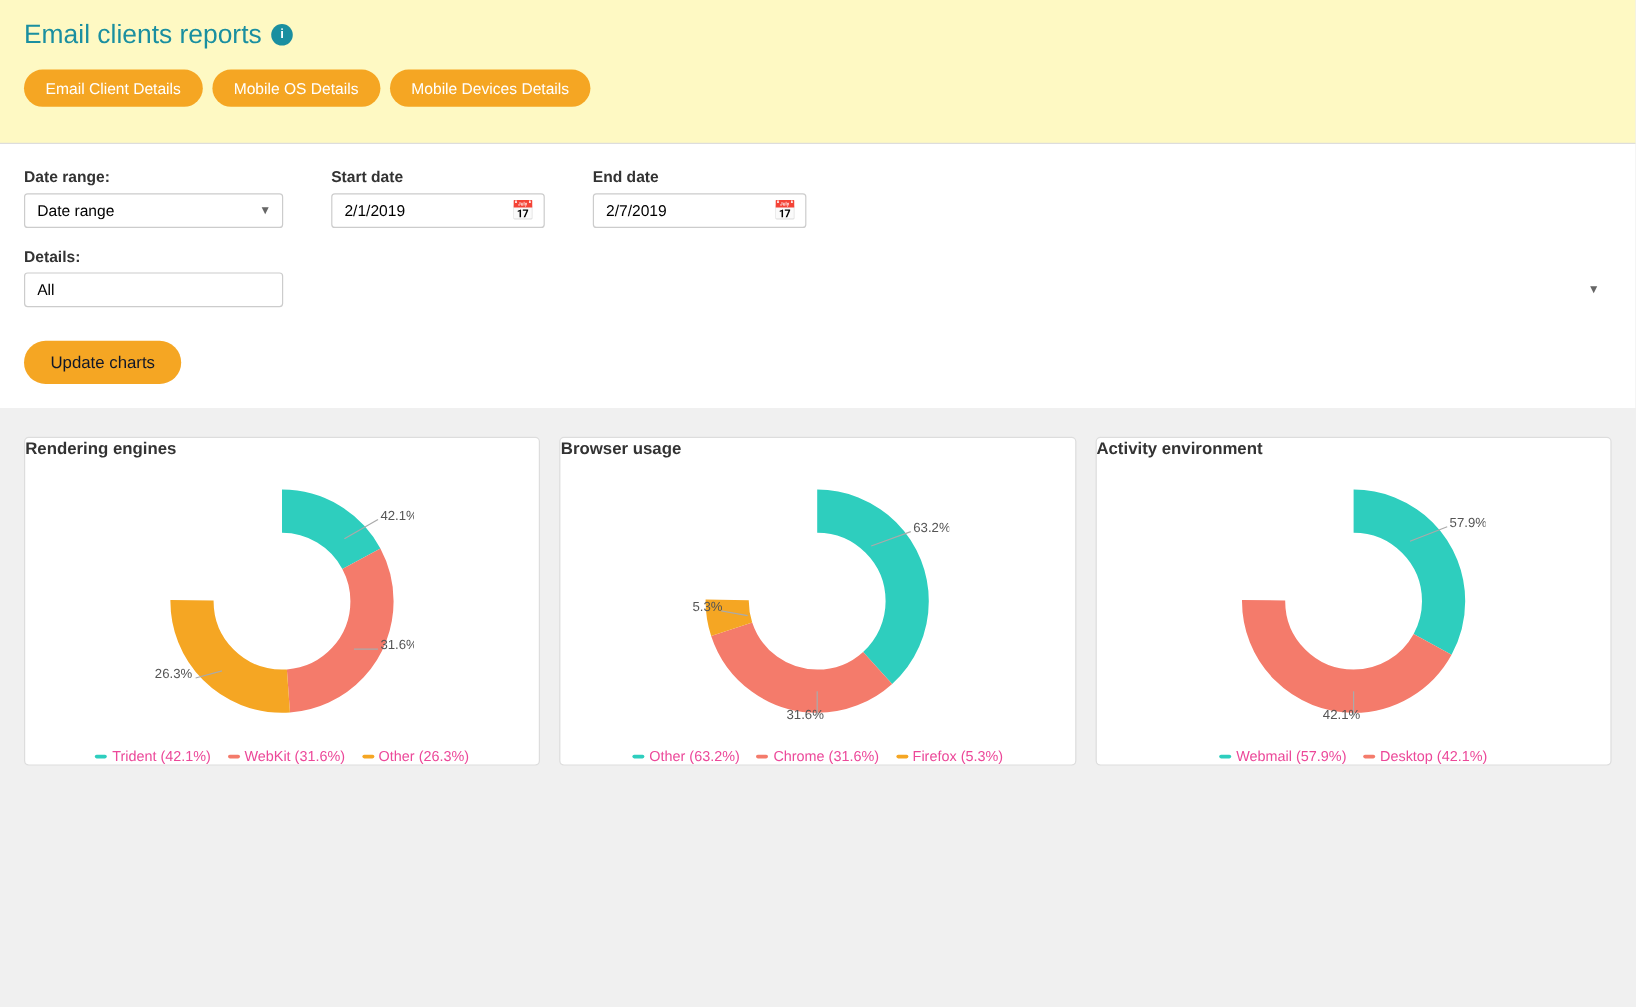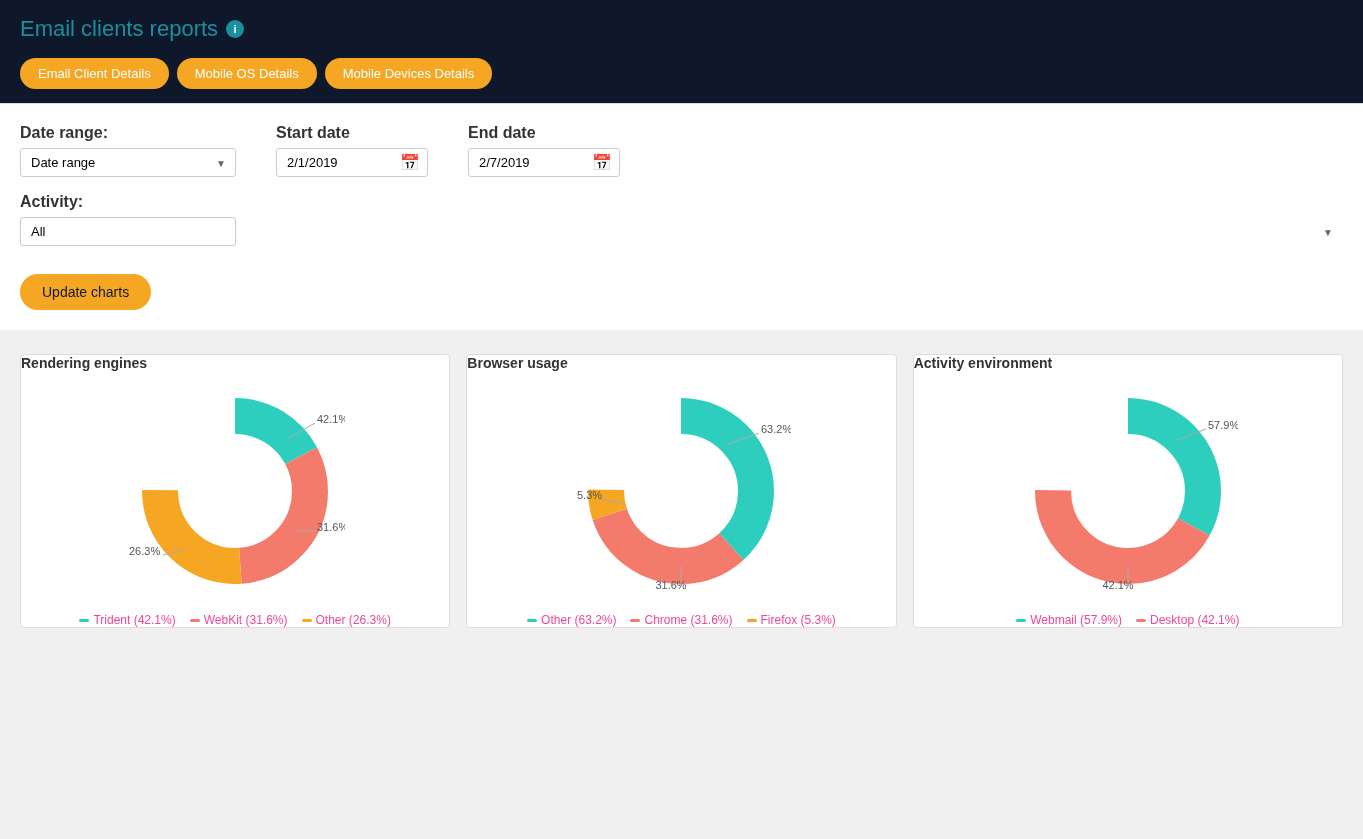--- a/index.html
+++ b/index.html
@@ -1,20 +1,20 @@
 <!DOCTYPE html>
 <html><head>
   <meta charset="utf-8">
   <style>
     * { box-sizing: border-box; margin: 0; padding: 0; }
     body { font-family: Arial, sans-serif; background: #f0f0f0; font-size: 13px; color: #333; }
 
     .top-bar {
-      background: #0f172a;
-      padding: 16px 20px 0 20px;
+      background: #fef9c3;
+      padding: 16px 20px 16px 20px;
       border-bottom: 1px solid #ddd;
     }
 
     .page-title {
       font-size: 22px;
       color: #1a8fa0;
       font-weight: 400;
       margin-bottom: 16px;
       display: flex;
       align-items: center;
@@ -66,21 +66,21 @@
     }
 
     .filter-group {
       display: flex;
       flex-direction: column;
       gap: 6px;
     }
 
     .filter-label {
       font-weight: bold;
-      font-size: 16px;
+      font-size: 13px;
       color: #333;
     }
 
     .filter-select, .filter-input {
       border: 1px solid #ccc;
       border-radius: 3px;
       padding: 6px 10px;
       font-size: 13px;
       background: #fff;
       appearance: none;
@@ -110,21 +110,21 @@
       display: inline-flex;
       align-items: center;
     }
 
     .date-input {
       border: 1px solid #ccc;
       border-radius: 3px;
       padding: 6px 36px 6px 10px;
       font-size: 13px;
       background: #fff;
-      width: 152px;
+      width: 178px;
     }
 
     .calendar-icon {
       position: absolute;
       right: 8px;
       color: #888;
       font-size: 16px;
       pointer-events: none;
     }
 
@@ -244,21 +244,21 @@
     <div class="filter-group">
       <label class="filter-label">End date</label>
       <div class="date-input-wrapper">
         <input type="text" class="date-input" value="2/7/2019" style="">
         <span class="calendar-icon">📅</span>
       </div>
     </div>
   </div>
 
   <div class="activity-row filter-group">
-    <label class="filter-label">Activity:</label>
+    <label class="filter-label">Details:</label>
     <div class="select-wrapper">
       <select class="filter-select">
         <option>All</option>
         <option>Opens</option>
         <option>Clicks</option>
       </select>
     </div>
   </div>
 
   <button class="update-btn">Update charts</button>

